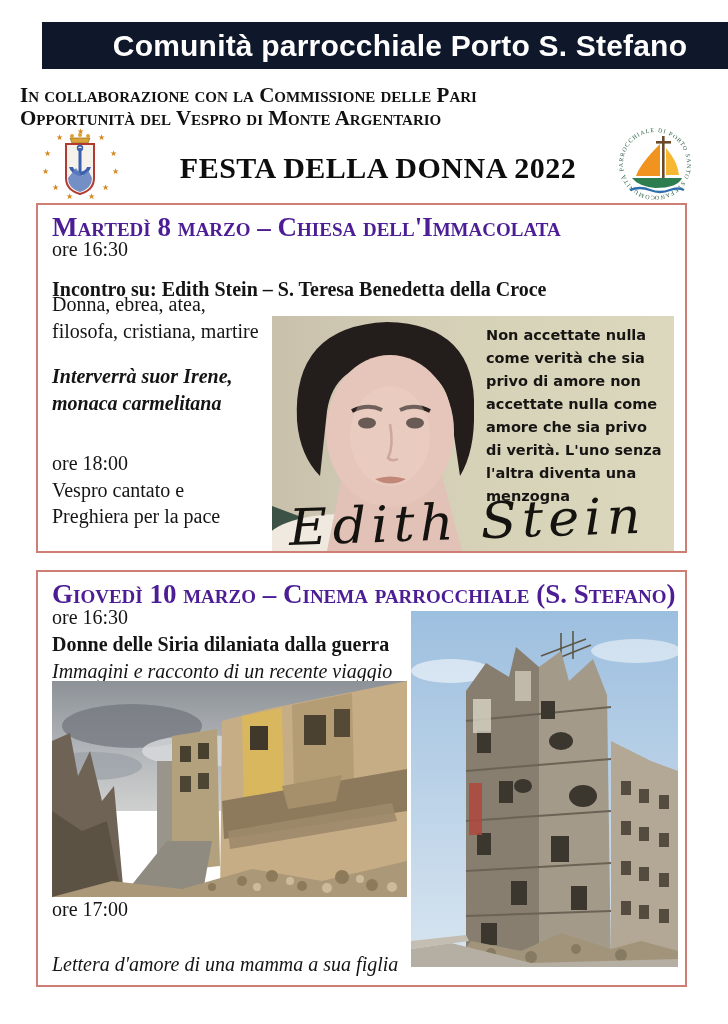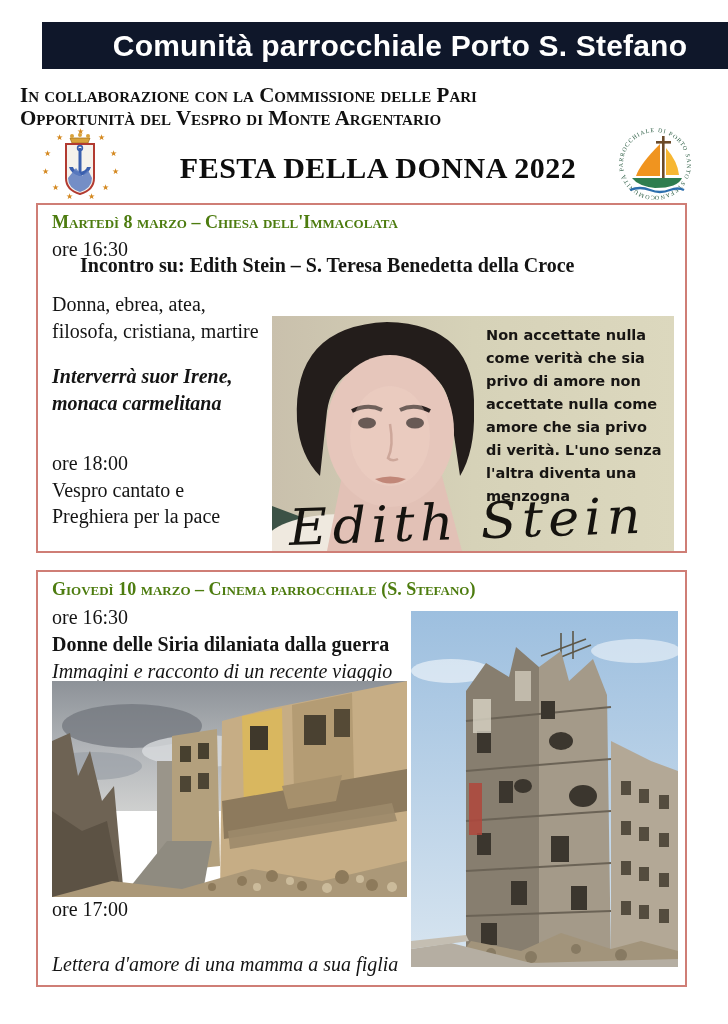--- a/index.html
+++ b/index.html
@@ -66,32 +66,32 @@
     border: 2px solid #cf7e76;
     background: #ffffff;
   }
   .box1 { top: 203px; height: 350px; }
   .box2 { top: 570px; height: 417px; }
 
   .line { position: absolute; left: 14px; white-space: nowrap; }
   .sc-title {
     font-weight: bold;
     font-variant: small-caps;
-    font-size: 18px;
-    color: #4d7c0f;
+    font-size: 27px;
+    color: #4c1d95;
   }
   .body-text { font-size: 20px; }
   .bold { font-weight: bold; }
   .italic { font-style: italic; }
   .multi { line-height: 26.5px; white-space: pre; }
 
   
   .s1-title   { top: 7px;  }
   .s1-time1   { top: 33px; }
-  .s1-topic   { top: 49px; margin-left: 28px; }
+  .s1-topic   { top: 73px; }
   .s1-desc    { top: 86px; }
   .s1-speaker { top: 158px; font-weight: bold; font-style: italic; }
   .s1-evening { top: 245px; }
 
   
   .s2-title    { top: 7px; }
   .s2-time1    { top: 34px; }
   .s2-topic    { top: 61px; }
   .s2-subtitle { top: 88px; }
   .s2-time2    { top: 326px; }

